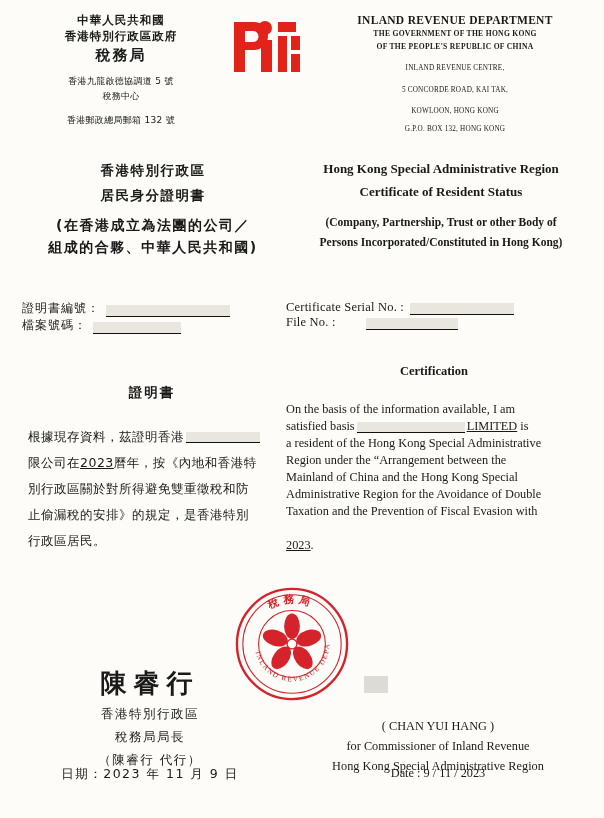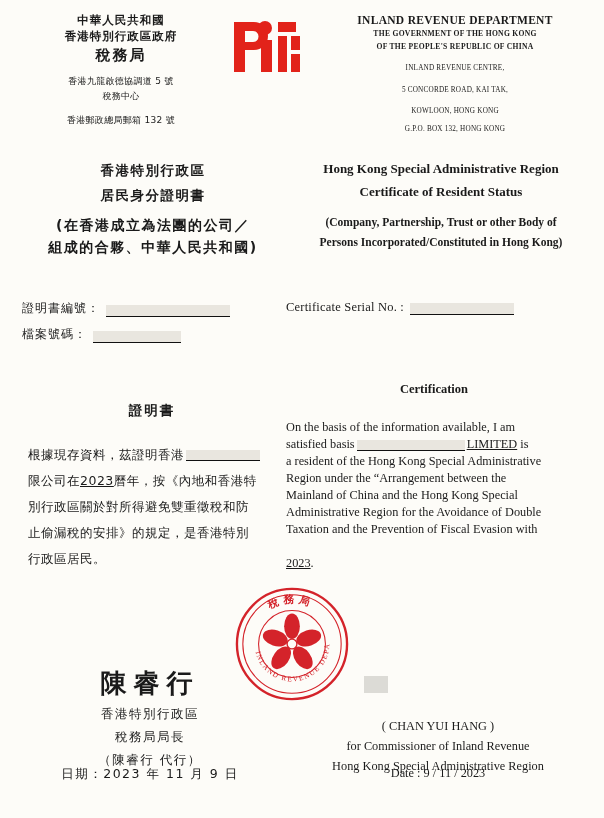--- a/index.html
+++ b/index.html
@@ -148,21 +148,20 @@
   }
   .serial-left {
     width: 272px;
     padding-left: 8px;
     box-sizing: border-box;
     font-family: "DejaVu Sans", sans-serif;
   }
   .serial-row {
     display: flex;
     align-items: flex-end;
-    margin-bottom: 9px;
     font-size: 12px;
     letter-spacing: 1px;
   }
   .serial-row .lbl { white-space: nowrap; }
   .redact {
     background: #e9e6df;
     border-bottom: 1.2px solid #111;
     height: 11px;
     margin-left: 6px;
     display: inline-block;
@@ -403,20 +402,24 @@
       </div>
       <div class="serial-row">
         <span class="lbl">檔案號碼：</span>
         <span class="redact" style="width:88px"></span>
       </div>
     </div>
     <div class="serial-right">
       <div class="serial-row">
         <span class="lbl">Certificate Serial No. :</span>
         <span class="redact" style="width:104px"></span>
+      </div>
+      <div class="serial-row">
+        <span class="lbl">File No. :</span>
+        <span class="redact" style="width:92px;margin-left:30px"></span>
       </div>
     </div>
   </div>
 
   <div class="bodywrap">
     <div class="body-left">
       <div class="hd">證明書</div>
       <p>
         <span>根據現存資料，茲證明香港</span><span class="blank-inline" style="width:74px"></span><br>
         <span>限公司在</span><span class="u">2023</span><span>曆年，按《內地和香港特</span><br>

